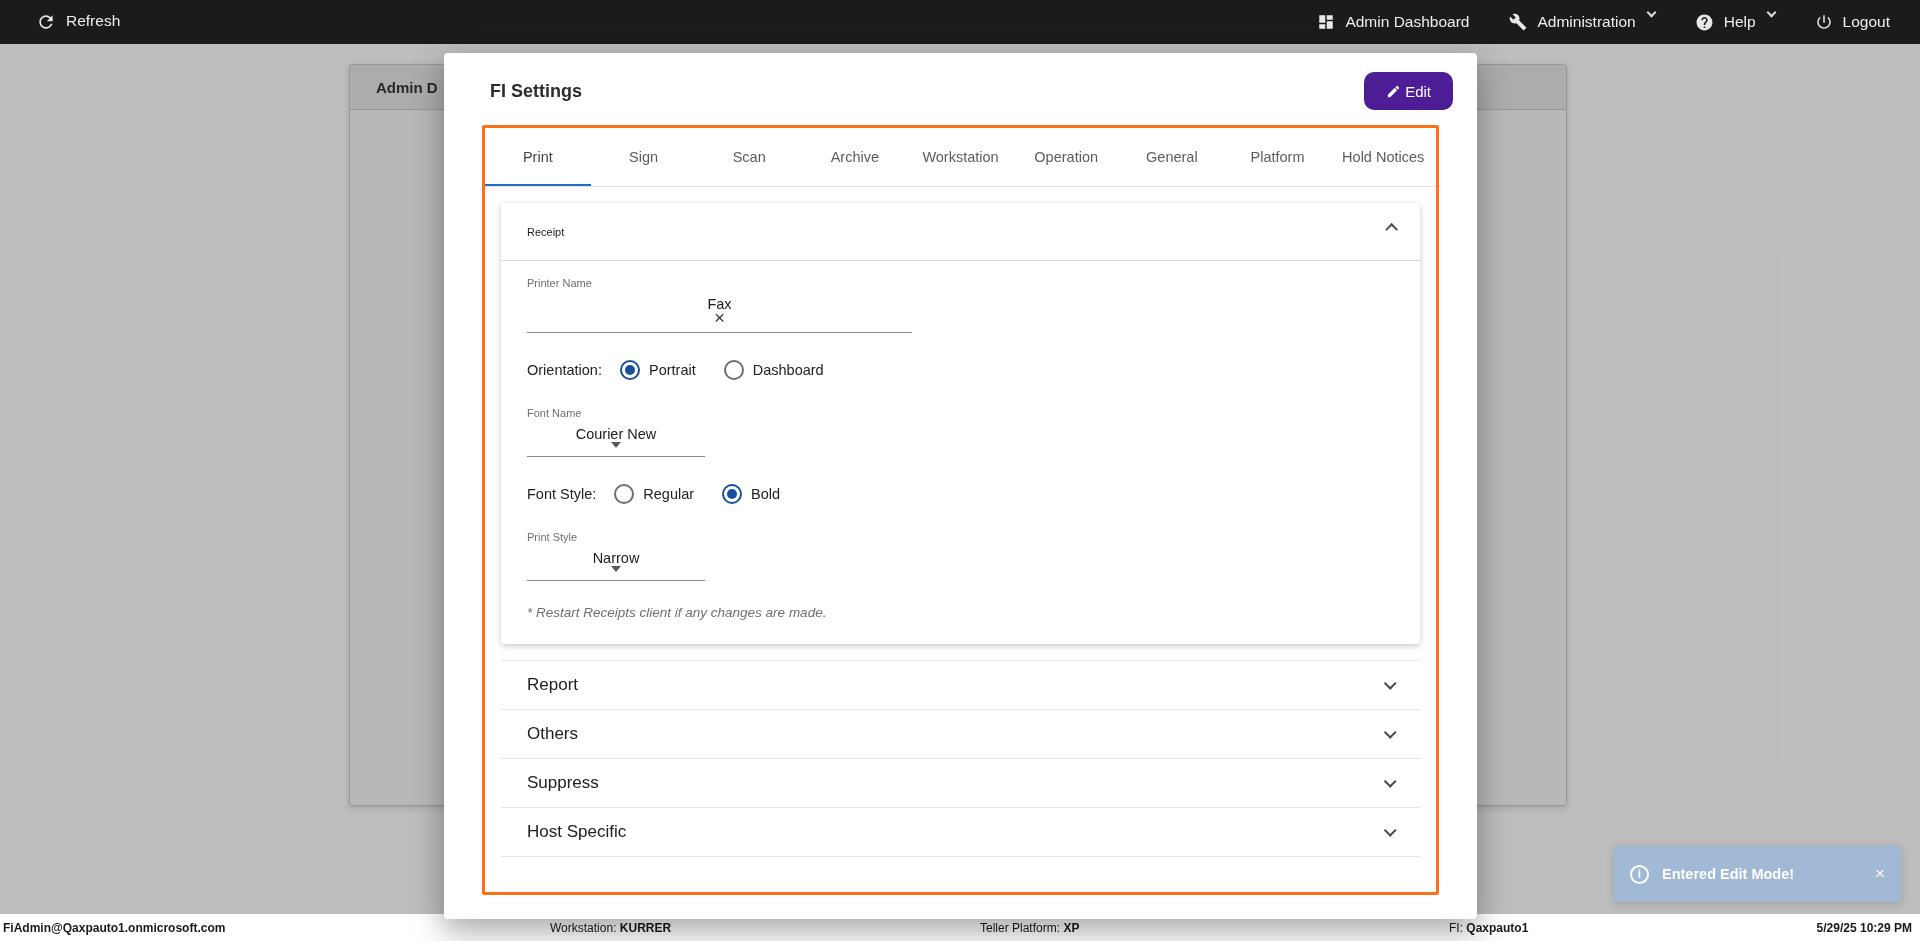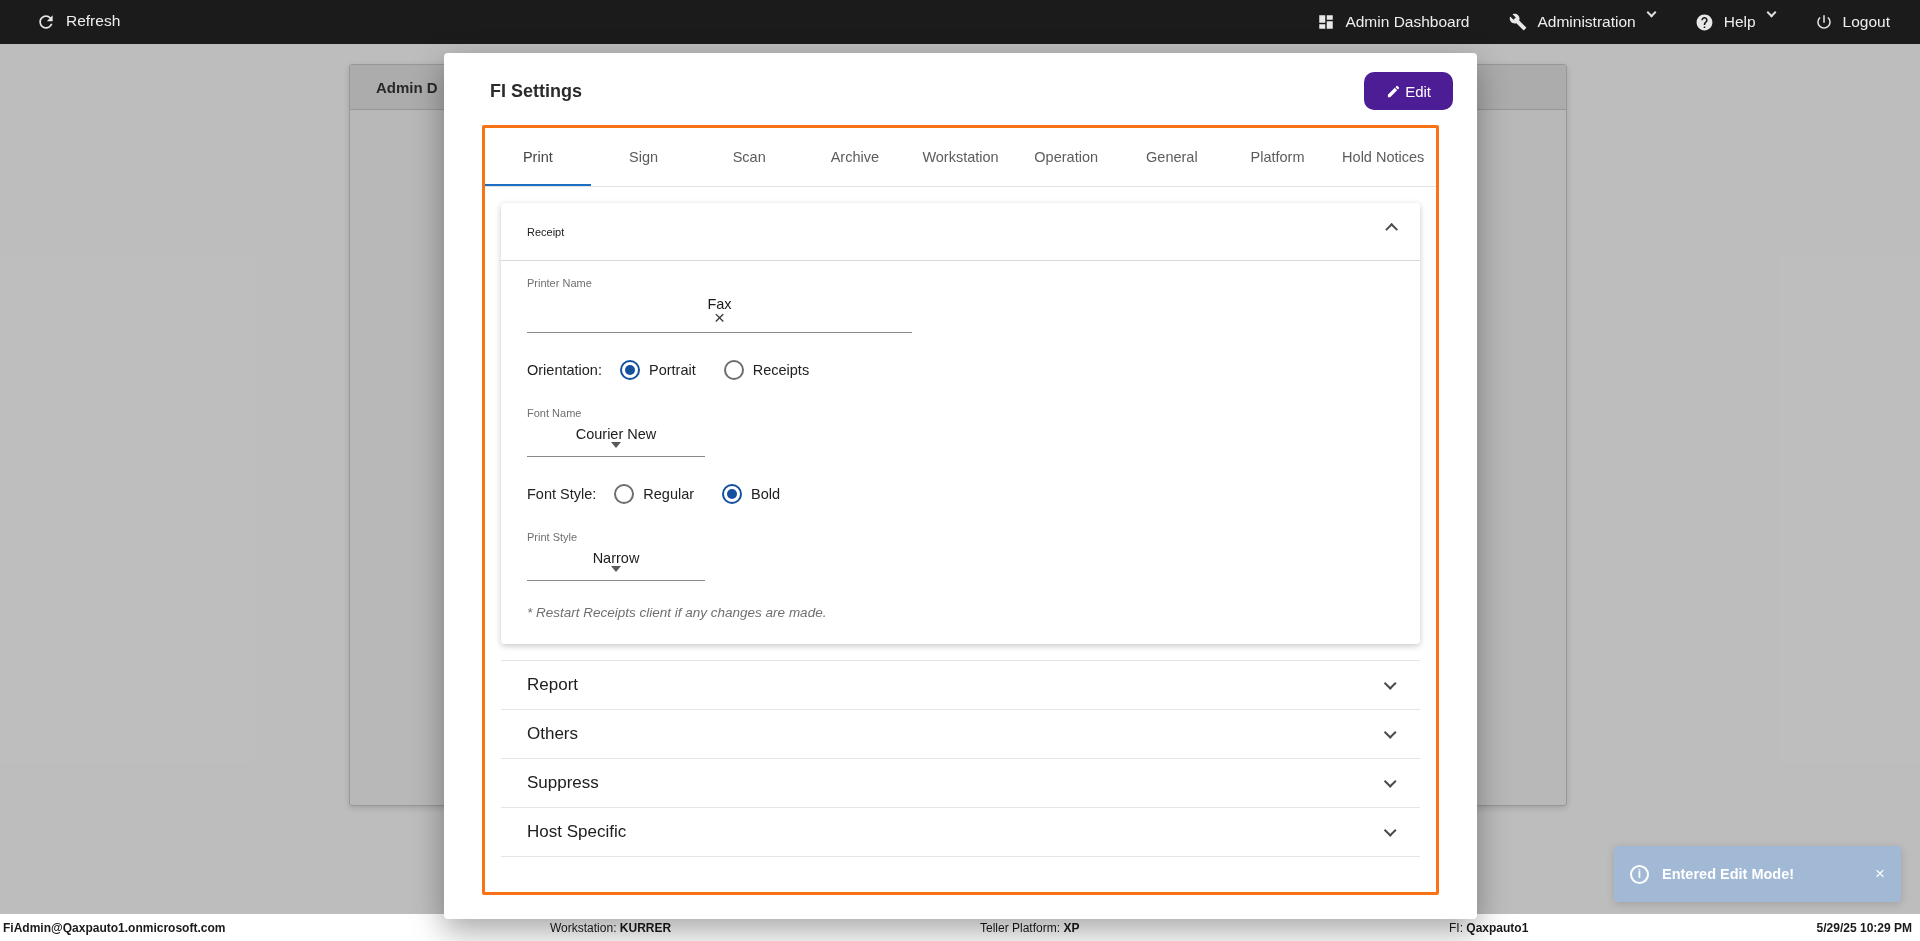--- a/index.html
+++ b/index.html
@@ -252,21 +252,21 @@
           </div>
 
           <div class="radio-row">
             <span class="group-label">Orientation:</span>
             <span class="radio-option">
               <span class="radio checked"></span>
               <span>Portrait</span>
             </span>
             <span class="radio-option">
               <span class="radio"></span>
-              <span>Receipts</span>
+              <span>Dashboard</span>
             </span>
           </div>
 
           <div class="field select-field">
             <label>Font Name</label>
             <div class="input-line">
               <span>Courier New</span>
               <span class="dd-arrow"></span>
             </div>
           </div>

